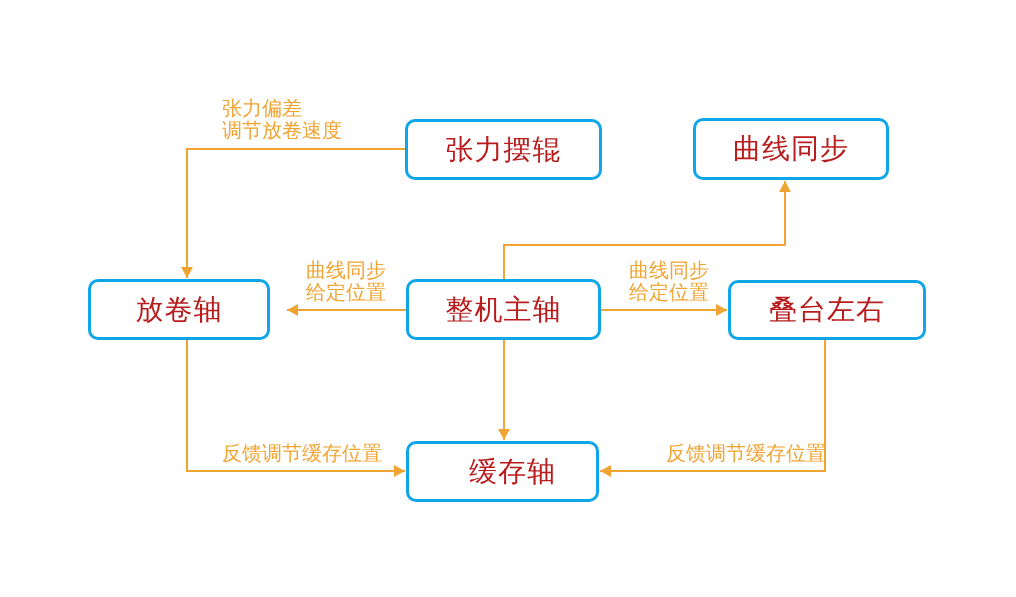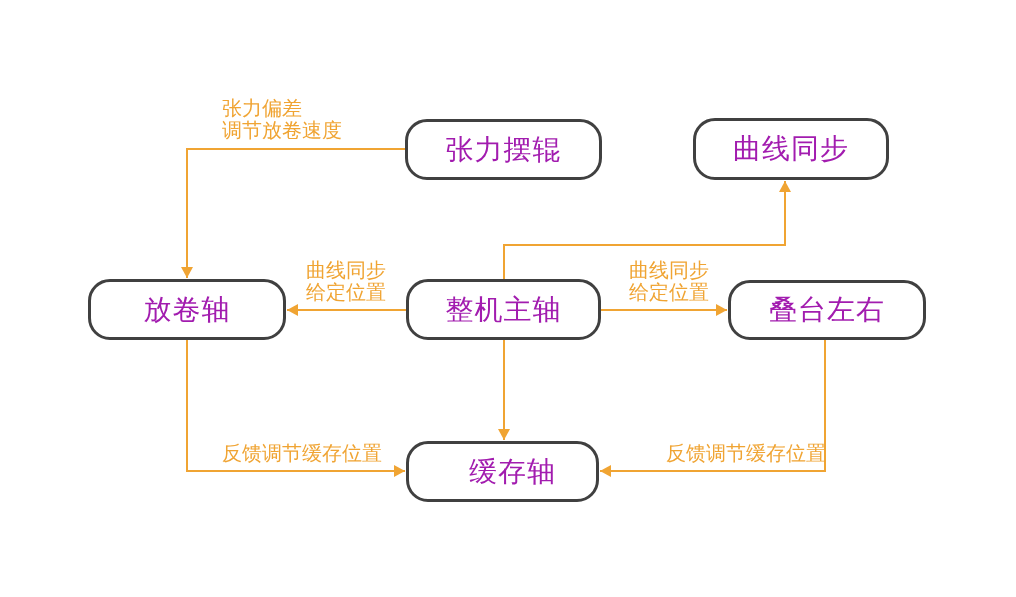--- a/index.html
+++ b/index.html
@@ -24,33 +24,33 @@
   }
   .edges-svg polyline {
     fill: none;
     stroke: #f0a433;
     stroke-width: 2;
   }
   .node {
     position: absolute;
     box-sizing: border-box;
     background: #ffffff;
-    border: 3px solid #404040;
-    border-radius: 22px;
-    color: #a21caf;
+    border: 3px solid #0ea5e9;
+    border-radius: 10px;
+    color: #b91c1c;
     font-size: 28px;
     letter-spacing: 1px;
     display: flex;
     align-items: center;
     justify-content: center;
     white-space: nowrap;
   }
   .node-tension   { left: 405px; top: 119px; width: 197px; height: 61px; }
   .node-electrode { left: 693px; top: 118px; width: 196px; height: 62px; }
-  .node-unwind    { left:  88px; top: 279px; width: 198px; height: 61px; }
+  .node-unwind    { left:  88px; top: 279px; width: 182px; height: 61px; }
   .node-main      { left: 406px; top: 279px; width: 195px; height: 61px; }
   .node-stack     { left: 728px; top: 280px; width: 198px; height: 60px; }
   .node-buffer    { left: 406px; top: 441px; width: 193px; height: 61px; padding-left: 20px; }
   .edge-label {
     position: absolute;
     color: #f0a433;
     font-size: 20px;
     line-height: 22px;
     white-space: nowrap;
   }

